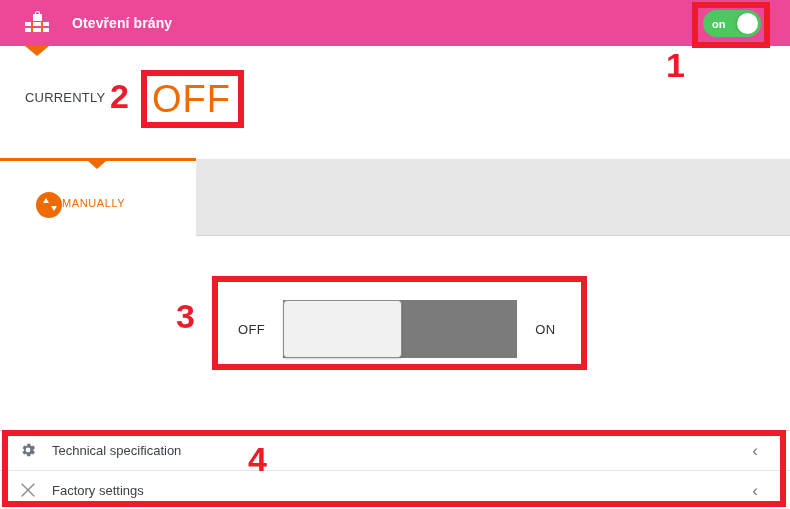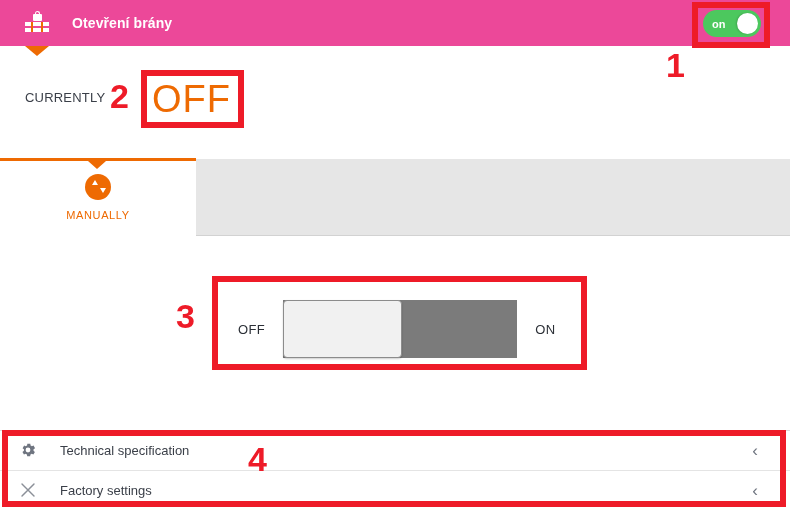--- a/index.html
+++ b/index.html
@@ -142,23 +142,24 @@
     border-left: 9px solid transparent;
     border-right: 9px solid transparent;
     border-top: 8px solid #ee6a02;
   }
   .tab {
     position: absolute;
     left: 0; top: 161px;
     width: 196px;
     height: 75px;
     display: flex;
-    flex-direction: column;
+    flex-direction: row;
     align-items: center;
     cursor: pointer;
+    padding-left: 36px;
   }
   .tab-icon {
     margin-top: 13px;
     width: 26px; height: 26px;
     border-radius: 50%;
     background: #ee6a02;
     position: relative;
   }
   .tab-icon .arw {
     position: absolute;
@@ -253,21 +254,21 @@
     cursor: pointer;
   }
   .list-item:last-child { border-bottom: none; }
   .li-icon {
     width: 20px; height: 20px;
     margin-left: 19px;
     flex: 0 0 auto;
     position: relative;
   }
   .li-label {
-    margin-left: 21px;
+    margin-left: 13px;
     font-size: 13px;
     color: #3a3f48;
   }
   .li-chevron {
     margin-left: auto;
     margin-right: 32px;
     font-size: 17px;
     color: #6f7580;
     line-height: 1;
   }

